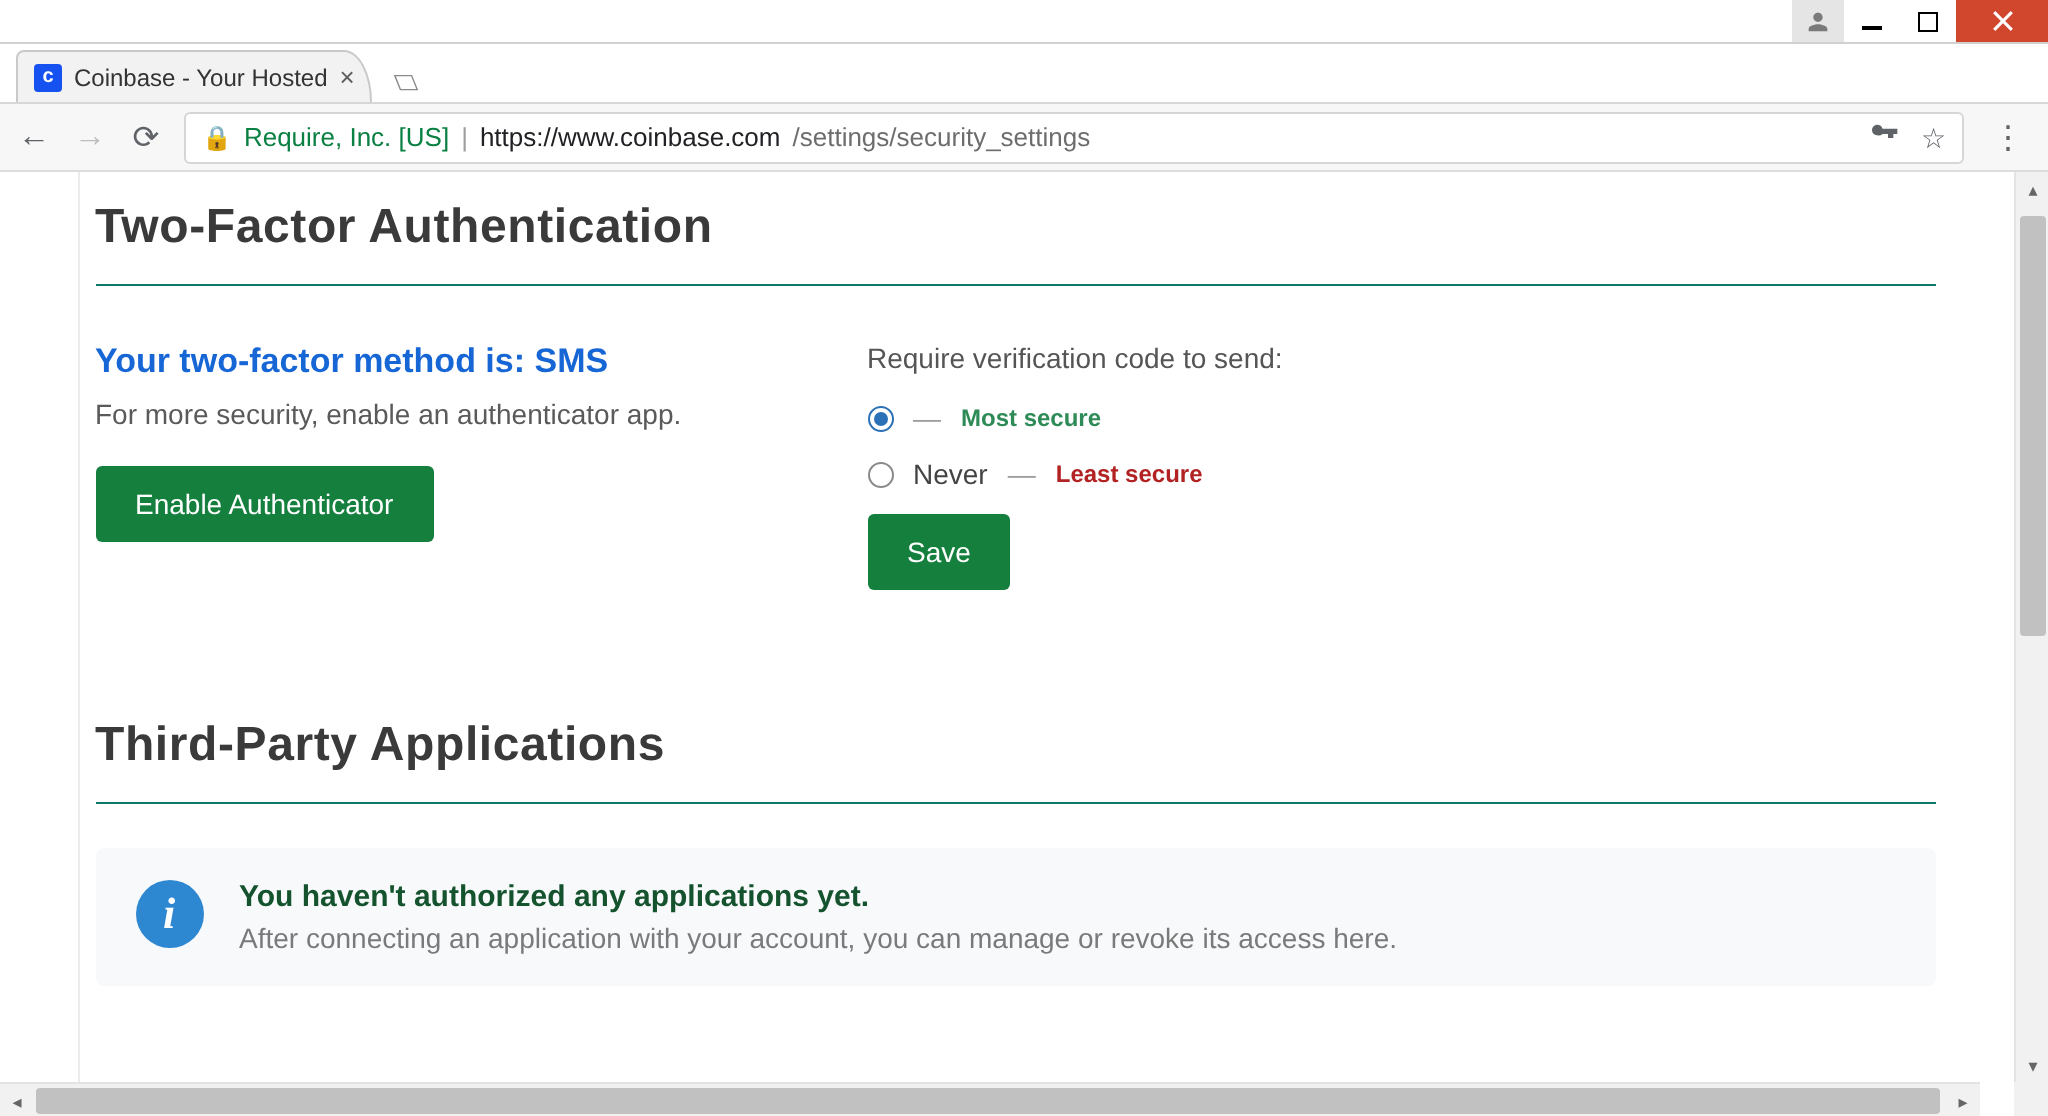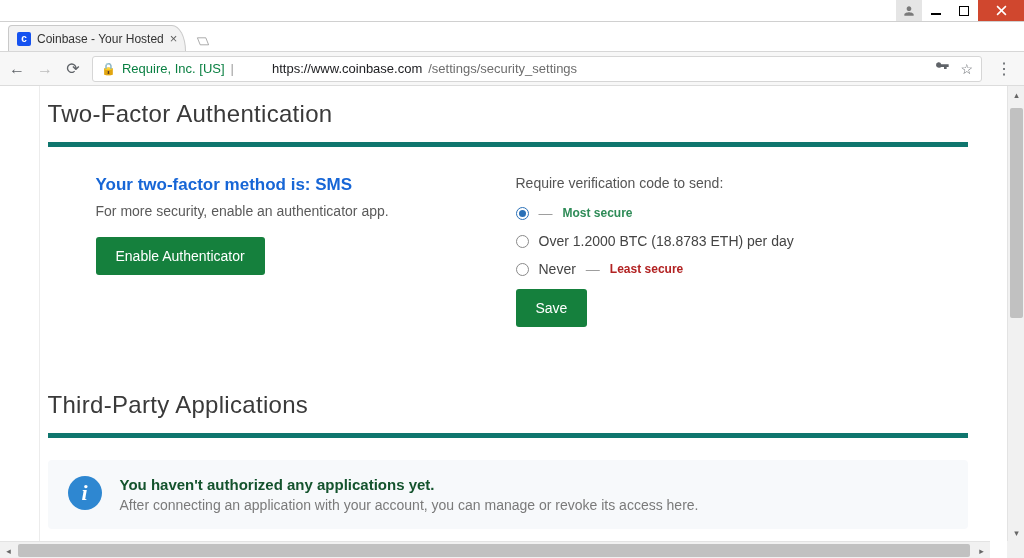--- a/index.html
+++ b/index.html
@@ -40,21 +40,21 @@
   }
   .nav-icn { width:18px; text-align:center; color:#5f6368; font-size:16px; }
   .nav-icn.dim { color:#bdbdbd; }
   .omnibox {
     flex:1; height:26px; background:#fff; border:1px solid #d6d6d6; border-radius:3px;
     display:flex; align-items:center; padding:0 8px; gap:6px; font-size:13px;
   }
   .lock { color:#0b8043; font-size:12px; }
   .org  { color:#0b8043; }
   .sep  { color:#9e9e9e; }
-  .urlhost { color:#202124;margin-left:32px; }
+  .urlhost { color:#202124; }
   .urlpath { color:#6d6d6d; }
   .omni-right { margin-left:auto; display:flex; align-items:center; gap:10px; color:#5f6368; font-size:14px; }
   .menu-dots { font-size:16px; color:#5f6368; padding:0 4px; }
 
   
   .viewport {
     position:relative; height:calc(558px - 22px - 30px - 34px);
     background:#fff; display:flex;
   }
   .page-scroll { flex:1; position:relative; overflow:hidden; }
@@ -72,24 +72,24 @@
   .page {
     position:absolute; inset:0 0 17px 0; padding:0; overflow:hidden;
   }
   .container {
     margin:0 auto; width:920px; padding:10px 0 0 0;
     color:#333; position:relative; left:4px;
   }
   .left-rail { position:absolute; left:0; top:0; bottom:17px; width:40px; border-right:1px solid #ececec; }
 
   h2.section {
-    font-weight:400; font-size:24px; color:#3a3a3a; letter-spacing:.3px;
-    padding:4px 0 14px 0; border-bottom:5px solid #0f766e;
-  }
-  .twofa-row { display:flex; gap:60px; padding:28px 0 10px 0;margin-left:48px; }
+    font-weight:700; font-size:24px; color:#3a3a3a; letter-spacing:.3px;
+    padding:4px 0 14px 0; border-bottom:1px solid #0f766e;
+  }
+  .twofa-row { display:flex; gap:26px; padding:28px 0 10px 0; }
   .col { flex:1; }
   .tfa-head { color:#1766d6; font-size:17px; font-weight:600; margin-bottom:8px; }
   .tfa-sub  { color:#5a5a5a; font-size:14px; margin-bottom:18px; }
   .btn {
     display:inline-block; background:#15803d; color:#fff; border:none;
     padding:11px 20px; font-size:14px; border-radius:3px;
   }
   .req-label { color:#555; font-size:14px; margin-bottom:14px; }
   .radio-row { display:flex; align-items:center; gap:10px; font-size:14px; color:#444; margin-bottom:12px; }
   .radio {
@@ -194,24 +194,20 @@
 
           <div class="col">
             <div class="req-label">Require verification code to send:</div>
 
             <label class="radio-row">
               <span class="radio checked"></span>
               <span class="dash">—</span>
               <span class="flag-good">Most secure</span>
             </label>
 
-            <label class="radio-row">
-              <span class="radio"></span>
-              <span>Over 1.2000 BTC (18.8783 ETH) per day</span>
-            </label>
 
             <label class="radio-row">
               <span class="radio"></span>
               <span>Never</span>
               <span class="dash">—</span>
               <span class="flag-bad">Least secure</span>
             </label>
 
             <div class="save-wrap">
               <button class="btn">Save</button>

